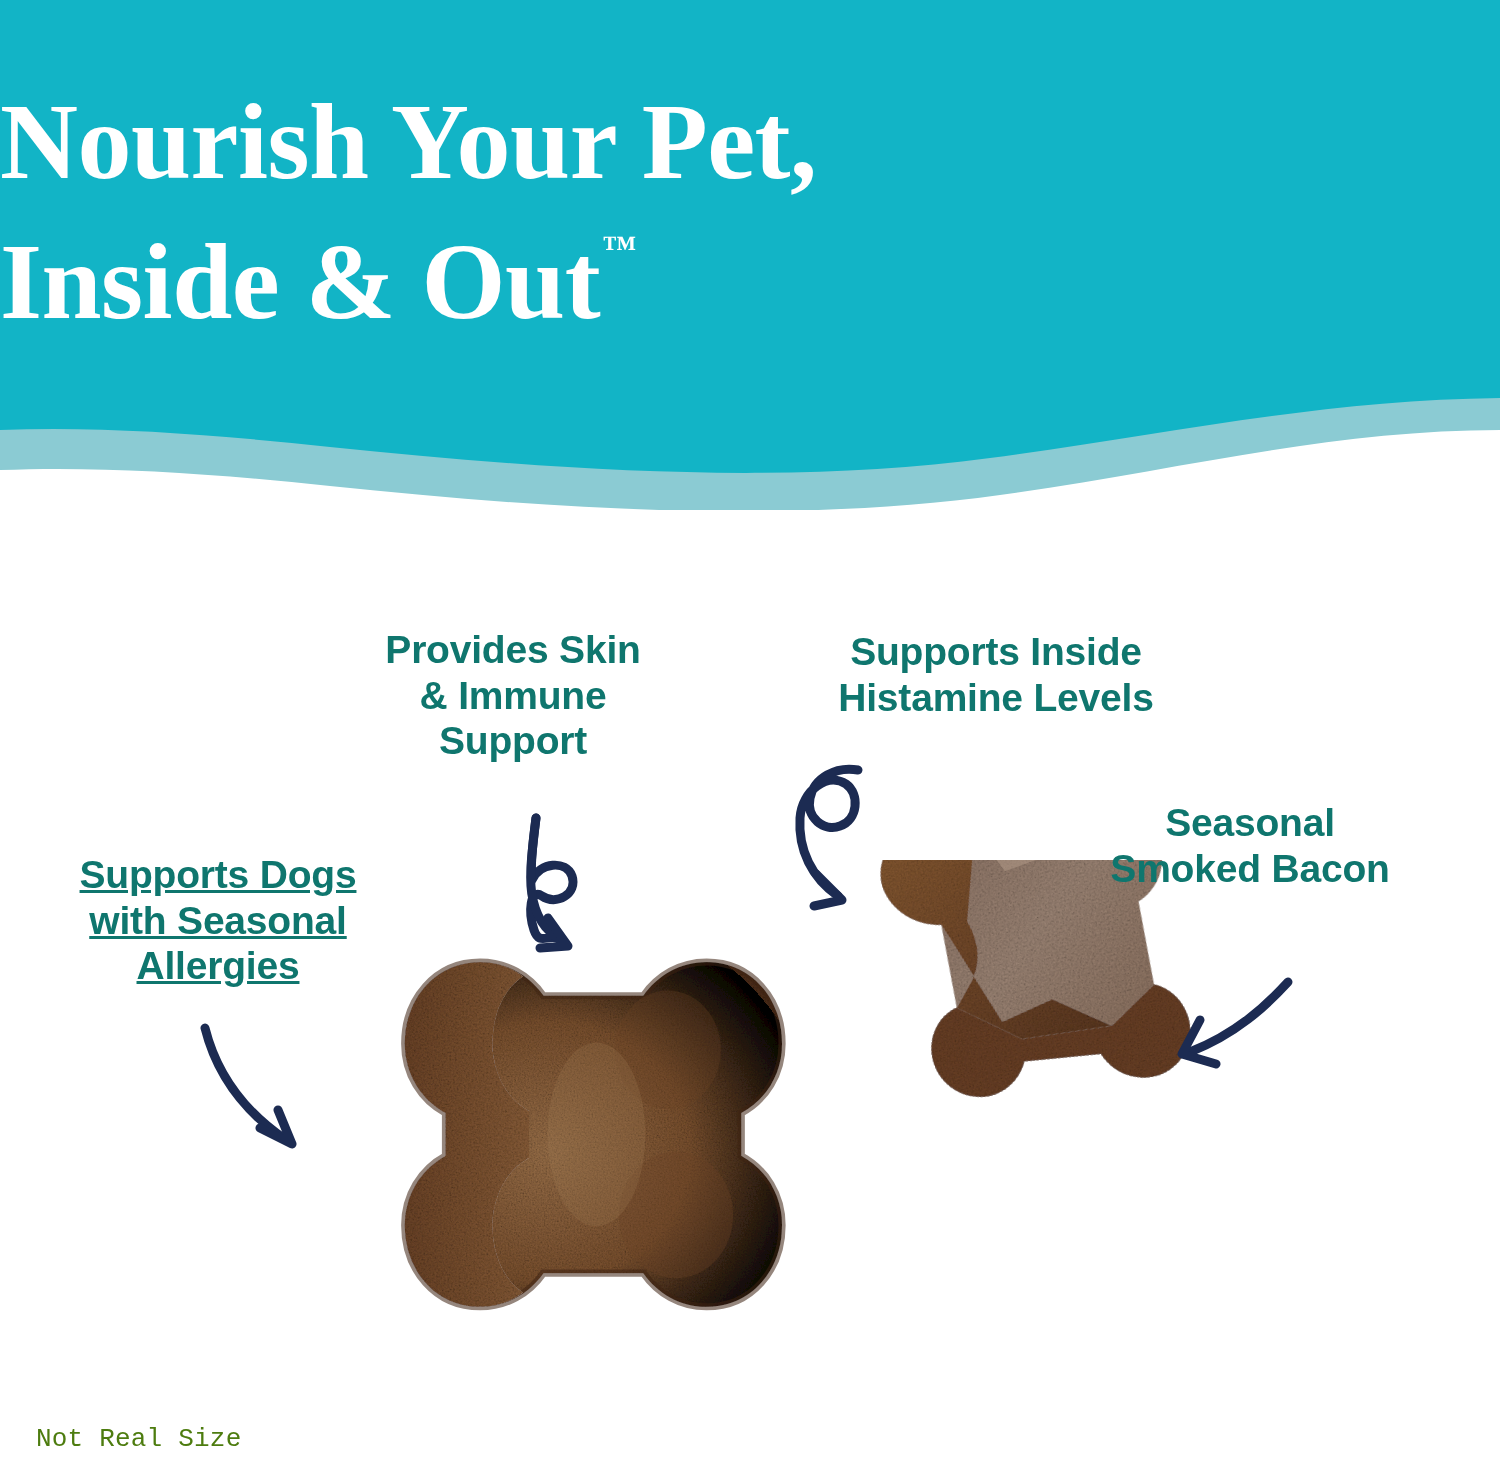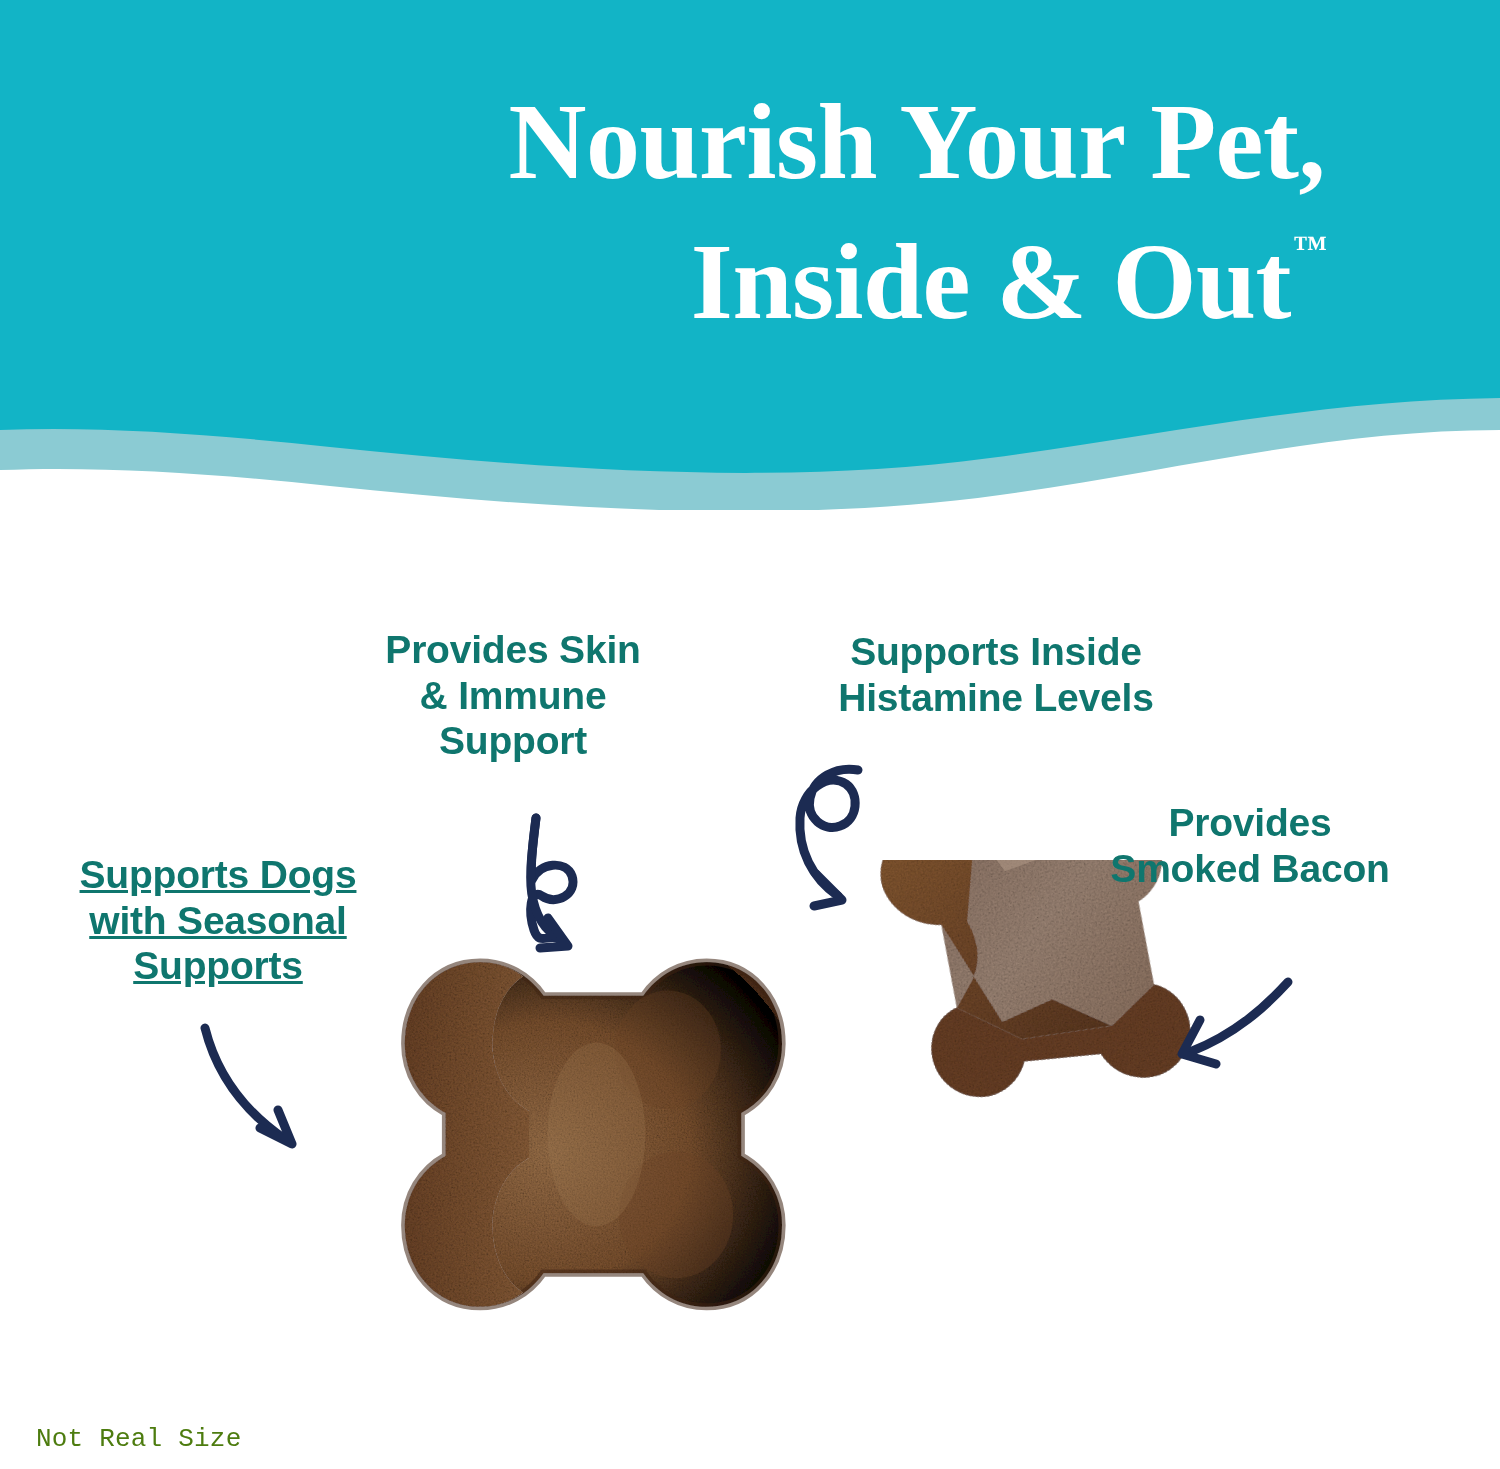--- a/index.html
+++ b/index.html
@@ -32,21 +32,21 @@
     display: block;
     width: 1500px;
     height: 510px;
   }
 
   .banner-title {
     position: absolute;
     left: 0;
     top: 72px;
     width: 1325px;
-    text-align: right;
+    text-align: left;
     color: #ffffff;
     font-family: "Liberation Serif", "DejaVu Serif", serif;
     font-weight: bold;
     font-size: 108px;
     line-height: 1.30;
     letter-spacing: -0.5px;
     z-index: 5;
     white-space: nowrap;
   }
   .banner-line {
@@ -271,36 +271,36 @@
         <ellipse cx="150" cy="300" rx="62" ry="56" fill="#6B4326" opacity="0.35"></ellipse>
         <ellipse cx="312" cy="292" rx="58" ry="52" fill="#6B4326" opacity="0.3"></ellipse>
         <ellipse cx="229" cy="222" rx="90" ry="48" fill="#A07B52" opacity="0.25"></ellipse>
       </g>
     </svg>
   </div>
 
   <div class="callout" id="callout-allergies">
     <div>Supports Dogs</div>
     <div>with Seasonal</div>
-    <div>Supports</div>
+    <div>Allergies</div>
   </div>
 
   <div class="callout" id="callout-skin">
     <div>Provides Skin</div>
     <div>&amp; Immune</div>
     <div>Support</div>
   </div>
 
   <div class="callout" id="callout-histamine">
     <div>Supports Inside</div>
     <div>Histamine Levels</div>
   </div>
 
   <div class="callout" id="callout-bacon">
-    <div>Provides</div>
+    <div>Seasonal</div>
     <div>Smoked Bacon</div>
   </div>
 
   <svg class="arrow-layer" viewBox="0 0 1500 1469">
     <g fill="none" stroke="#1C2B52" stroke-width="9" stroke-linecap="round" stroke-linejoin="round">
 
       <g>
         <path d="M205,1028 C216,1072 242,1110 286,1140"></path>
         <path d="M260,1128 L292,1144 L278,1110"></path>
       </g>

